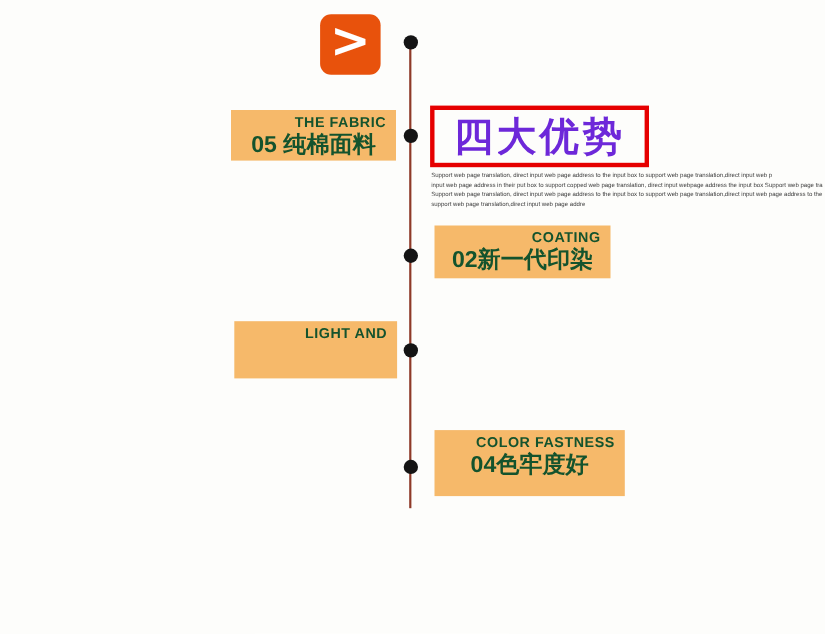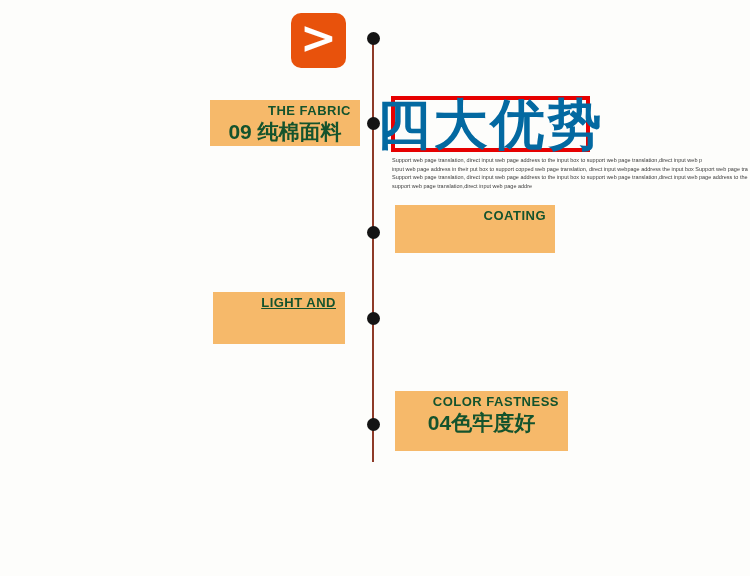--- a/index.html
+++ b/index.html
@@ -57,23 +57,23 @@
   
   .title-box {
     position: absolute;
     left: 391px; top: 96px;
     width: 199px; height: 56px;
     border: 4px solid #e60000;
     background: #fdfdfb;
     display: flex; align-items: center; justify-content: center;
   }
   .title-text {
-    font-size: 54px;
+    font-size: 36px;
     font-weight: bold;
-    color: #0369a1;
+    color: #6d28d9;
     letter-spacing: 3px;
     white-space: nowrap;
     line-height: 1;
   }
 
   
   .desc {
     position: absolute;
     left: 392px; top: 156px;
     width: 356px;
@@ -101,21 +101,21 @@
   }
   .item-zh {
     font-size: 21px;
     font-weight: bold;
     text-align: center;
     line-height: 25px;
     white-space: nowrap;
   }
   .pos-1 { left: 210px; top: 100px; width: 150px; height: 46px; }
   .pos-2 { left: 395px; top: 205px; width: 160px; height: 48px; }
-  .pos-3 { left: 213px; top: 292px; width: 132px; height: 52px; text-decoration: underline; }
+  .pos-3 { left: 213px; top: 292px; width: 148px; height: 52px; }
   .pos-4 { left: 395px; top: 391px; width: 173px; height: 60px; }
 </style>
 </head>
 <body>
 
 <div class="canvas">
 
   <div class="badge">
     <span class="badge-glyph">&gt;</span>
   </div>
@@ -133,25 +133,26 @@
 
   <div class="desc">
     <div class="desc-line">Support web page translation, direct input web page address to the input box to support web page translation,direct input web p</div>
     <div class="desc-line">input web page address in their put box to support copped web page translation, direct input webpage address the input box Support web page translation, direct input web page address to th</div>
     <div class="desc-line">Support web page translation, direct input web page address to the input box to support web page translation,direct input web page address to the input box b</div>
     <div class="desc-line">support web page translation,direct input web page addre</div>
   </div>
 
   <div class="item pos-1">
     <div class="item-en">THE FABRIC</div>
-    <div class="item-zh">09 纯棉面料</div>
+    <div class="item-zh">05 纯棉面料</div>
   </div>
 
   <div class="item pos-2">
     <div class="item-en">COATING</div>
+    <div class="item-zh">02新一代印染</div>
   </div>
 
   <div class="item pos-3">
     <div class="item-en">LIGHT AND</div>
   </div>
 
   <div class="item pos-4">
     <div class="item-en">COLOR FASTNESS</div>
     <div class="item-zh">04色牢度好</div>
   </div>

